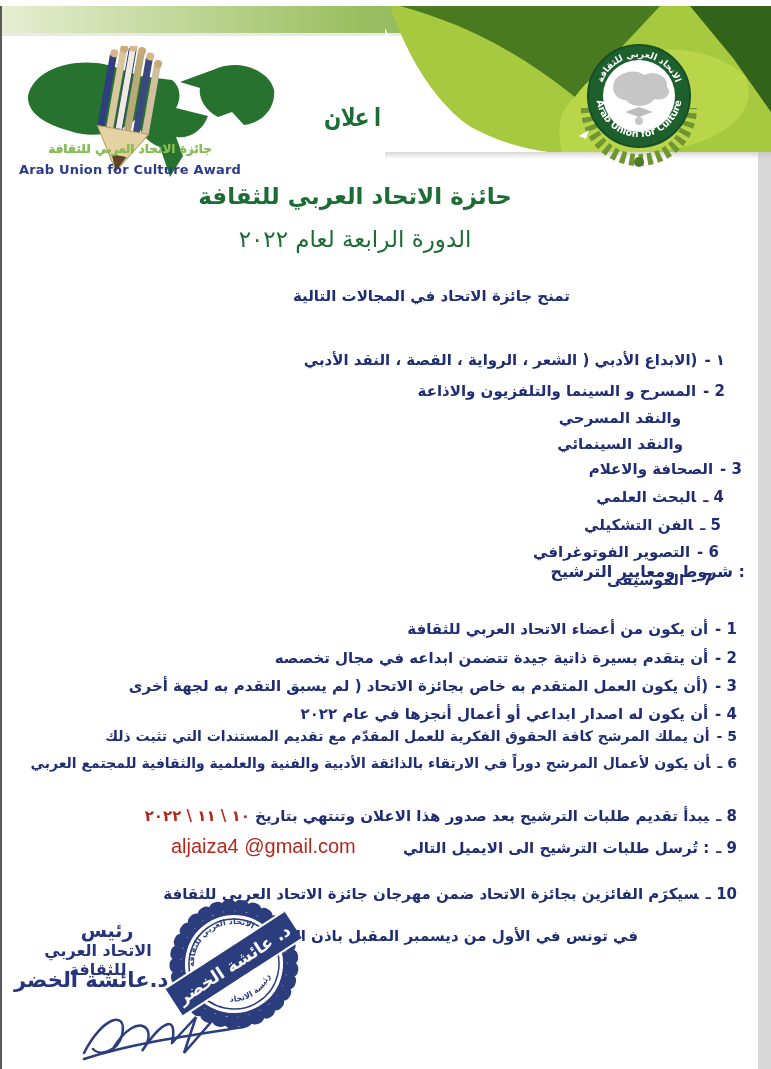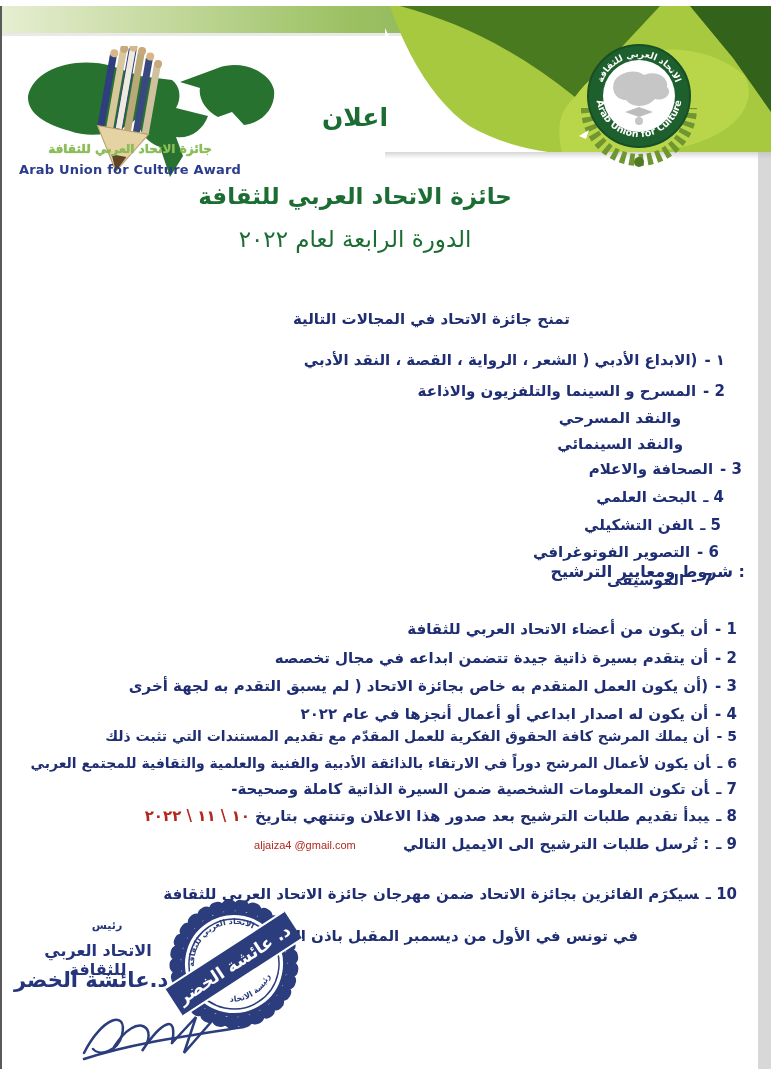--- a/index.html
+++ b/index.html
@@ -11,31 +11,31 @@
   
   .header-art{position:absolute;left:0;top:0;width:771px;height:175px;z-index:2;}
   .emblem{position:absolute;left:573px;top:36px;width:132px;height:134px;z-index:3;}
   .logo-art{position:absolute;left:20px;top:46px;width:265px;height:145px;z-index:3;}
   .logo-ar{position:absolute;left:30px;top:142px;width:200px;text-align:center;
            font-size:12px;font-weight:bold;color:#8cbe58;z-index:4;direction:rtl;
            text-shadow:0 0 1px #6ea53e;}
   .logo-en{position:absolute;left:18px;top:162px;width:224px;text-align:center;
            font-size:13px;font-weight:bold;color:#2c3c8c;z-index:4;letter-spacing:.2px;}
   .announce{position:absolute;left:300px;top:103px;width:110px;text-align:center;
-            font-size:25px;font-weight:bold;color:#1c6d34;z-index:4;direction:rtl;}
+            font-size:25px;font-weight:bold;color:#1c6d34;z-index:4;direction:rtl;font-family:Liberation Mono, monospace;}
   .title1{position:absolute;left:170px;top:183px;width:370px;text-align:center;
           font-size:23px;font-weight:bold;color:#1c6d34;direction:rtl;z-index:4;}
   .title2{position:absolute;left:170px;top:226px;width:370px;text-align:center;
           font-size:23px;font-weight:normal;color:#1c6d34;direction:rtl;z-index:4;}
   
   .row{position:absolute;direction:rtl;white-space:nowrap;font-weight:bold;
        color:#1f2e72;font-size:15px;z-index:2;}
   .num{padding-left:7px;}
   .red{color:#b3271d;}
-  .intro{top:310px;right:201px;}
+  .intro{top:287px;right:201px;}
   .f1{top:351px;right:46px;}
   .f2{top:382px;right:46px;}
   .f3{top:409px;right:90px;}
   .f4{top:435px;right:88px;}
   .f5{top:460px;right:29px;margin-left:8px;}
   .f6{top:488px;right:47px;}
   .f7{top:516px;right:50px;}
   .f8{top:543px;right:52px;}
   .f9{top:571px;right:58px;}
   .cond-head{top:562px;right:26px;font-size:16px;}
@@ -43,25 +43,25 @@
   .c2{top:649px;right:34px;}
   .c3{top:677px;right:34px;}
   .c4{top:705px;right:34px;}
   .c5{top:728px;right:34px;font-size:14px;}
   .c6{top:755px;right:34px;font-size:14px;}
   .c7{top:780px;right:34px;}
   .c8{top:807px;right:34px;}
   .c9{top:835px;right:34px;}
   .c10{top:858px;right:34px;margin-top:27px;}
   .c10b{top:884px;right:133px;margin-top:43px;}
-  .email{direction:ltr;unicode-bidi:isolate;margin-right:42px;font-size:11px;font-weight:normal;
+  .email{direction:ltr;unicode-bidi:isolate;margin-right:42px;font-size:20px;font-weight:normal;
          font-family:"Liberation Sans",sans-serif;}
   
   .sig-l1{position:absolute;top:919px;left:62px;width:90px;text-align:center;direction:rtl;
-          font-size:11px;font-weight:bold;color:#25347b;z-index:2;}
+          font-size:19px;font-weight:bold;color:#25347b;z-index:2;}
   .sig-l2{position:absolute;top:941px;left:18px;width:160px;text-align:center;direction:rtl;
           font-size:16px;font-weight:bold;color:#25347b;z-index:2;}
   .sig-l3{position:absolute;top:968px;left:14px;width:165px;text-align:left;direction:rtl;
           font-size:21px;font-weight:bold;color:#25347b;z-index:2;}
   .stamp{position:absolute;left:163px;top:893px;width:142px;height:142px;z-index:3;
          transform:rotate(-33deg);}
   .signature{position:absolute;left:80px;top:995px;width:170px;height:75px;z-index:4;}
 </style>
 </head>
 <body>
@@ -186,23 +186,20 @@
   </div>
   <div class="row c4">
     <span class="num">4 -</span><span>أن  يكون  له  اصدار  ابداعي   أو  أعمال  أنجزها   في  عام  ٢٠٢٢</span>
   </div>
   <div class="row c5">
     <span class="num">5 -</span><span>أن  يملك المرشح كافة الحقوق الفكرية للعمل المقدّم  مع  تقديم المستندات  التي  تثبت  ذلك</span>
   </div>
   <div class="row c6">
     <span class="num">6 ـ</span><span>أن  يكون  لأعمال  المرشح  دوراً  في  الارتقاء  بالذائقة  الأدبية  والفنية  والعلمية  والثقافية  للمجتمع  العربي</span>
   </div>
-  <div class="row c7">
-    <span class="num">7 ـ</span><span>أن  تكون  المعلومات  الشخصية  ضمن  السيرة  الذاتية  كاملة  وصحيحة-</span>
-  </div>
   <div class="row c8">
     <span class="num">8 ـ</span><span>يبدأ  تقديم  طلبات  الترشيح  بعد  صدور  هذا  الاعلان  وتنتهي  بتاريخ</span>
     <span class="red">١٠ \ ١١ \ ٢٠٢٢</span>
   </div>
   <div class="row c9">
     <span class="num">9 ـ</span><span>: تُرسل  طلبات  الترشيح  الى  الايميل  التالي</span>
     <span class="red email" dir="ltr">aljaiza4 @gmail.com</span>
   </div>
   <div class="row c10">
     <span class="num">10 ـ</span><span>سيكرَم  الفائزين  بجائزة  الاتحاد  ضمن  مهرجان  جائزة  الاتحاد  العربي  للثقافة</span>

